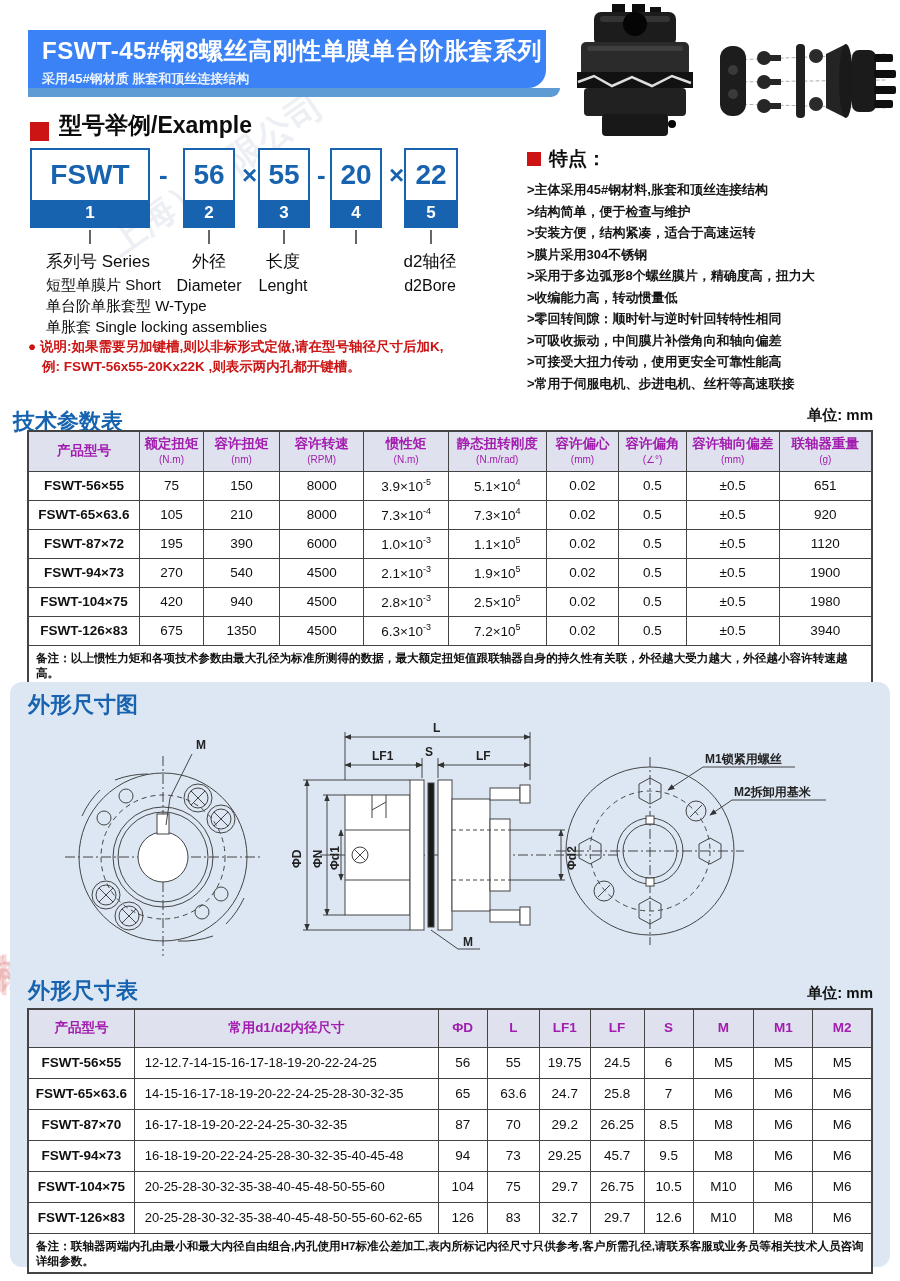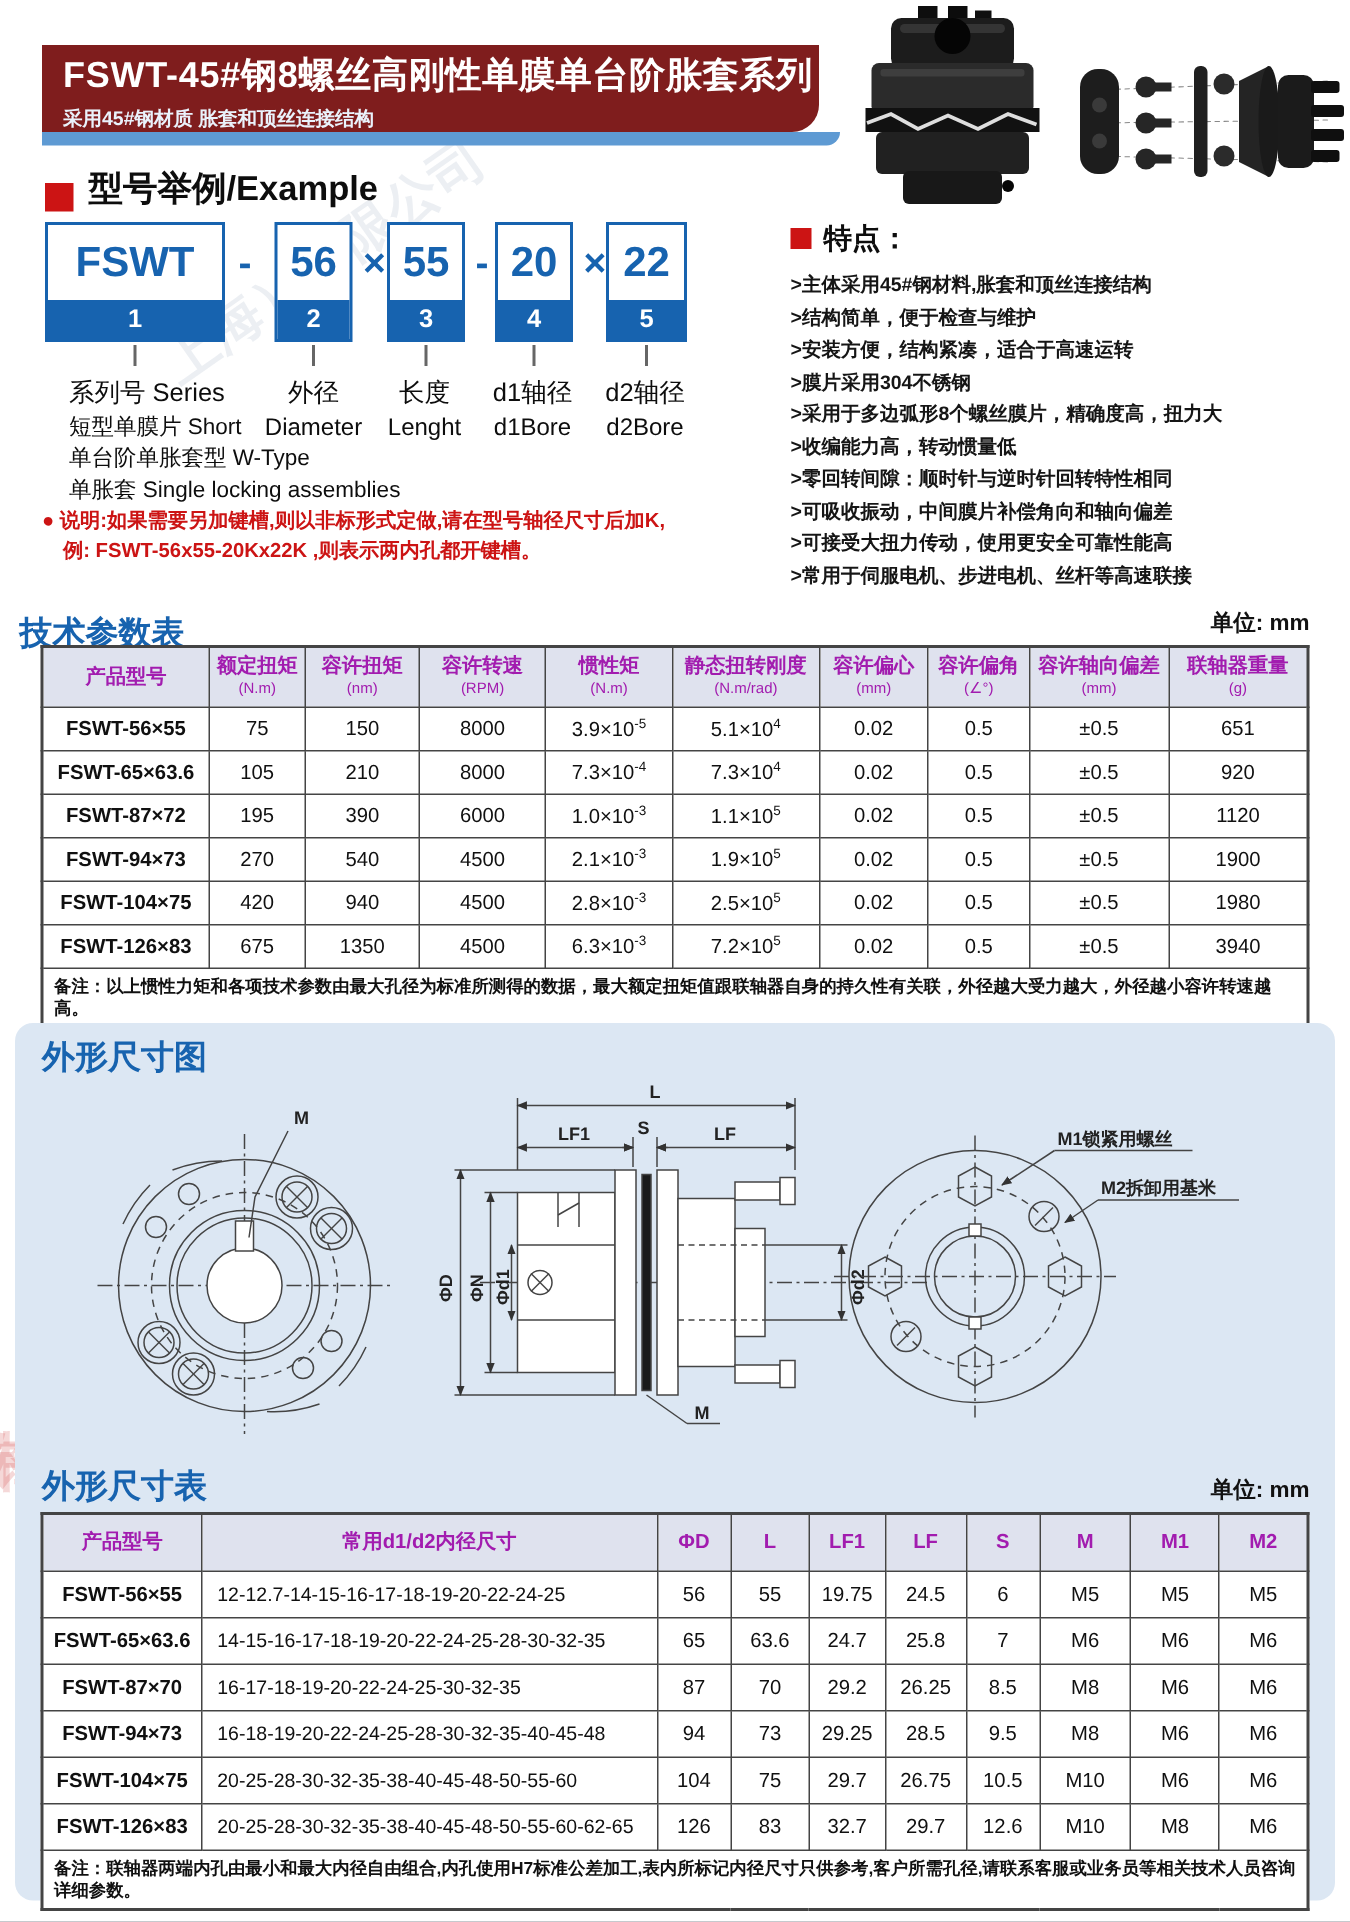--- a/index.html
+++ b/index.html
@@ -9,21 +9,21 @@
     background:#ffffff;overflow:hidden;
     font-family:"Liberation Sans","DejaVu Sans",sans-serif;color:#111;
   }
   
   .wm{position:absolute;color:rgba(120,140,170,0.14);font-size:36px;font-weight:bold;
       transform:rotate(-35deg);white-space:nowrap;pointer-events:none;}
   .wm-red{position:absolute;color:rgba(205,60,60,0.20);font-size:42px;font-weight:bold;
       writing-mode:vertical-rl;pointer-events:none;}
   
   .hdr-bar{position:absolute;left:28px;top:30px;width:518px;height:58px;
-    background:#7f1d1d;border-radius:0 0 18px 0;padding:6px 0 0 14px;}
+    background:#3b82f6;border-radius:0 0 18px 0;padding:6px 0 0 14px;}
   .hdr-strip{position:absolute;left:28px;top:88px;width:532px;height:9px;
     background:#5e9ad3;border-radius:0 0 12px 0;}
   .hdr-title{color:#fff;font-size:24px;font-weight:bold;letter-spacing:0.5px;line-height:30px;}
   .hdr-sub{color:#eaf2fb;font-size:13px;font-weight:bold;margin-top:4px;}
   .photo{position:absolute;}
   
   .h-row{position:absolute;display:flex;align-items:flex-end;gap:10px;}
   .red-sq{width:19px;height:19px;background:#cc1414;flex:0 0 auto;}
   .h-text{font-size:23px;font-weight:bold;color:#0d0d0d;}
   
@@ -184,24 +184,20 @@
     <div style="white-space:nowrap;">单胀套 Single locking assemblies</div>
   </div>
   <div class="ex-lab" style="left:149px;width:120px;">
     <div class="l1">外径</div>
     <div class="l2">Diameter</div>
   </div>
   <div class="ex-lab" style="left:224px;width:118px;">
     <div class="l1">长度</div>
     <div class="l2">Lenght</div>
   </div>
-  <div class="ex-lab" style="left:296px;width:118px;">
-    <div class="l1">d1轴径</div>
-    <div class="l2">d1Bore</div>
-  </div>
   <div class="ex-lab" style="left:371px;width:118px;">
     <div class="l1">d2轴径</div>
     <div class="l2">d2Bore</div>
   </div>
 
   <div class="ex-note">
     <div>● 说明:如果需要另加键槽,则以非标形式定做,请在型号轴径尺寸后加K,</div>
     <div class="ind">例: FSWT-56x55-20Kx22K ,则表示两内孔都开键槽。</div>
   </div>
 
@@ -595,21 +591,21 @@
             <td class="">M8</td>
             <td class="">M6</td>
             <td class="">M6</td>
           </tr>
           <tr>
             <td class="model">FSWT-94×73</td>
             <td class="bores">16-18-19-20-22-24-25-28-30-32-35-40-45-48</td>
             <td class="">94</td>
             <td class="">73</td>
             <td class="">29.25</td>
-            <td class="">28.5</td>
+            <td class="">45.7</td>
             <td class="">9.5</td>
             <td class="">M8</td>
             <td class="">M6</td>
             <td class="">M6</td>
           </tr>
           <tr>
             <td class="model">FSWT-104×75</td>
             <td class="bores">20-25-28-30-32-35-38-40-45-48-50-55-60</td>
             <td class="">104</td>
             <td class="">75</td>

